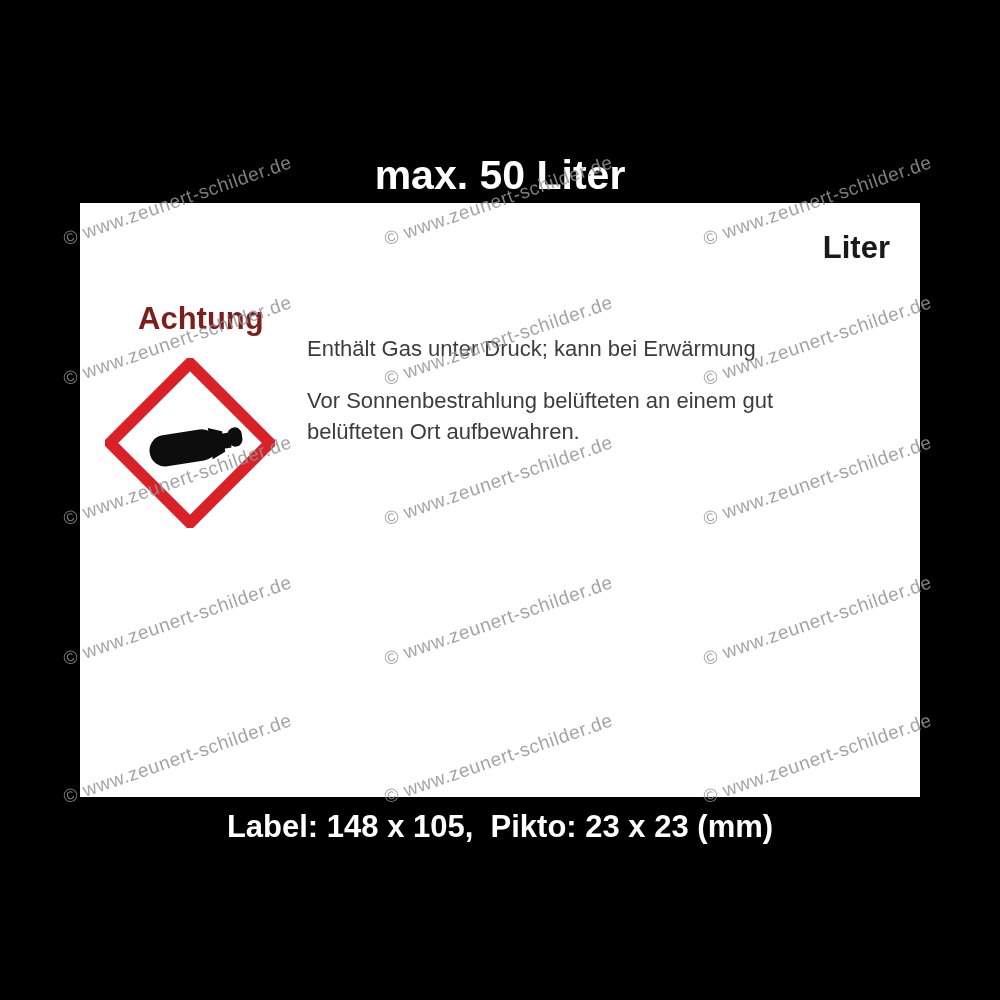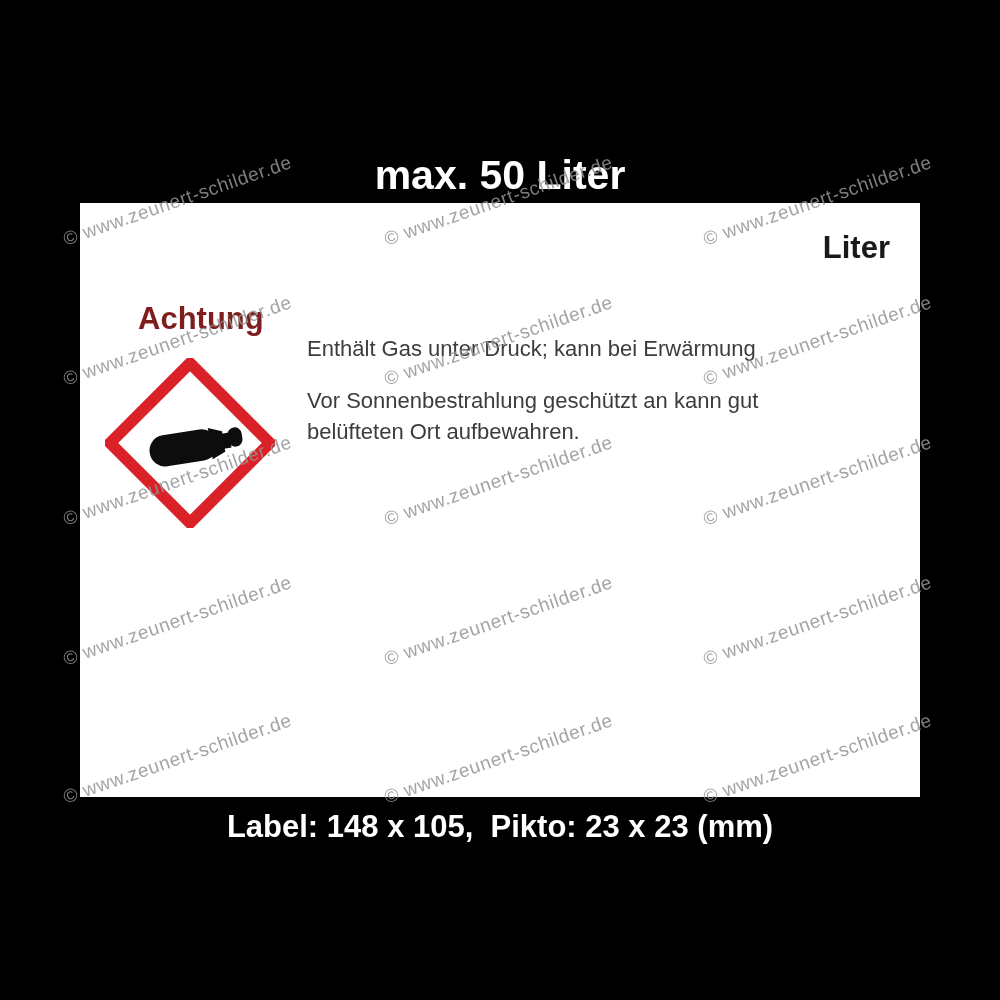--- a/index.html
+++ b/index.html
@@ -117,21 +117,21 @@
           <rect x="72.8" y="45" width="8.4" height="11.4" rx="4.2"></rect>
         </g>
       </svg>
     </div>
 
     <div class="statements">
       <div class="para">
         <div class="line">Enthält Gas unter Druck; kann bei Erwärmung</div>
       </div>
       <div class="para">
-        <div class="line">Vor Sonnenbestrahlung geschützt an kann gut</div>
+        <div class="line">Vor Sonnenbestrahlung belüfteten an einem gut</div>
         <div class="line">belüfteten Ort aufbewahren.</div>
       </div>
     </div>
 
   </div>
 
   <div class="bottom-caption">Label: 148 x 105,  Pikto: 23 x 23 (mm)</div>
 
   <div class="watermark-layer">
       <span style="color: rgb(148, 148, 148); left: 64px; top: 227px;">© www.zeunert-schilder.de</span>

